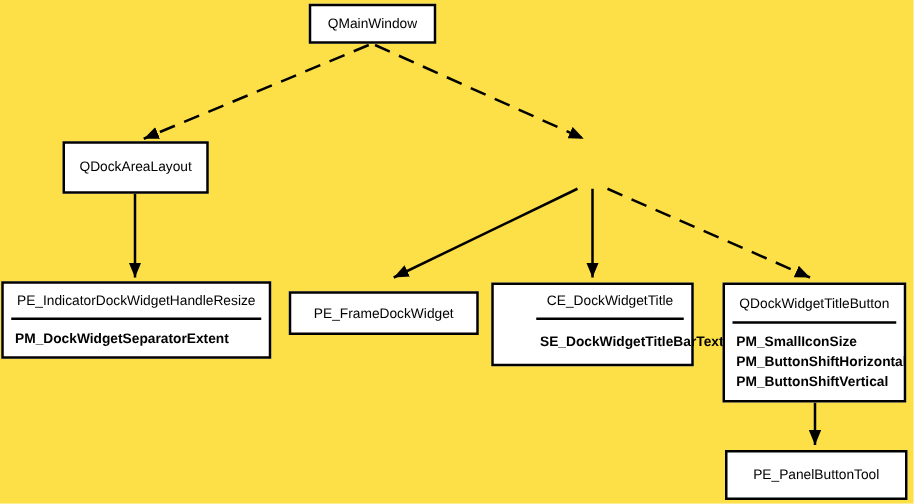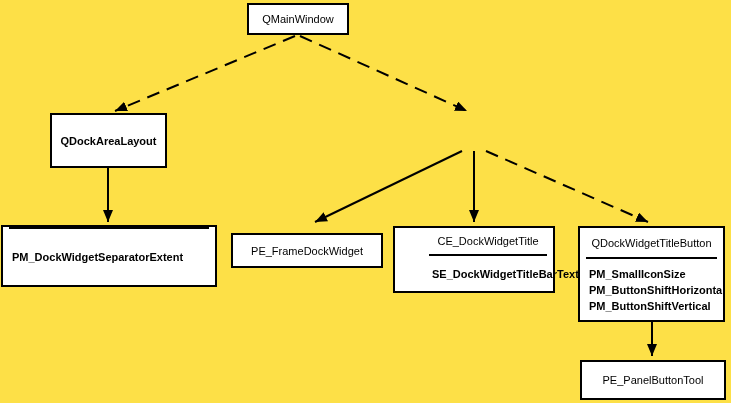--- a/index.html
+++ b/index.html
@@ -66,26 +66,27 @@
     <line class="edge" marker-end="url(#arrow)" x1="462" y1="151" x2="315" y2="222"></line>
     <line class="edge" marker-end="url(#arrow)" x1="474" y1="151" x2="474" y2="222"></line>
     <line class="edge" marker-end="url(#arrow)" x1="486" y1="151" x2="648" y2="222" stroke-dasharray="13,8"></line>
     <line class="edge" marker-end="url(#arrow)" x1="652" y1="322" x2="652" y2="356"></line>
   </svg>
 
   <div class="node simple" style="left:247px; top:3px; width:102px; height:32px;">
     <div class="node-title">QMainWindow</div>
   </div>
 
-  <div class="node simple" style="left:50px; top:113px; width:117px; height:55px;font-weight:bold;">
+  <div class="node simple" style="left:50px; top:113px; width:117px; height:42px;">
     <div class="node-title">QDockAreaLayout</div>
   </div>
 
 
   <div class="node" style="left:1px; top:225px; width:216px; height:62px;">
+    <div class="node-title" style="height:27px;">PE_IndicatorDockWidgetHandleResize</div>
     <div class="divider"></div>
     <div class="attrs">
       <div class="attr">PM_DockWidgetSeparatorExtent</div>
     </div>
   </div>
 
   <div class="node simple" style="left:231px; top:233px; width:152px; height:35px;">
     <div class="node-title">PE_FrameDockWidget</div>
   </div>
 

